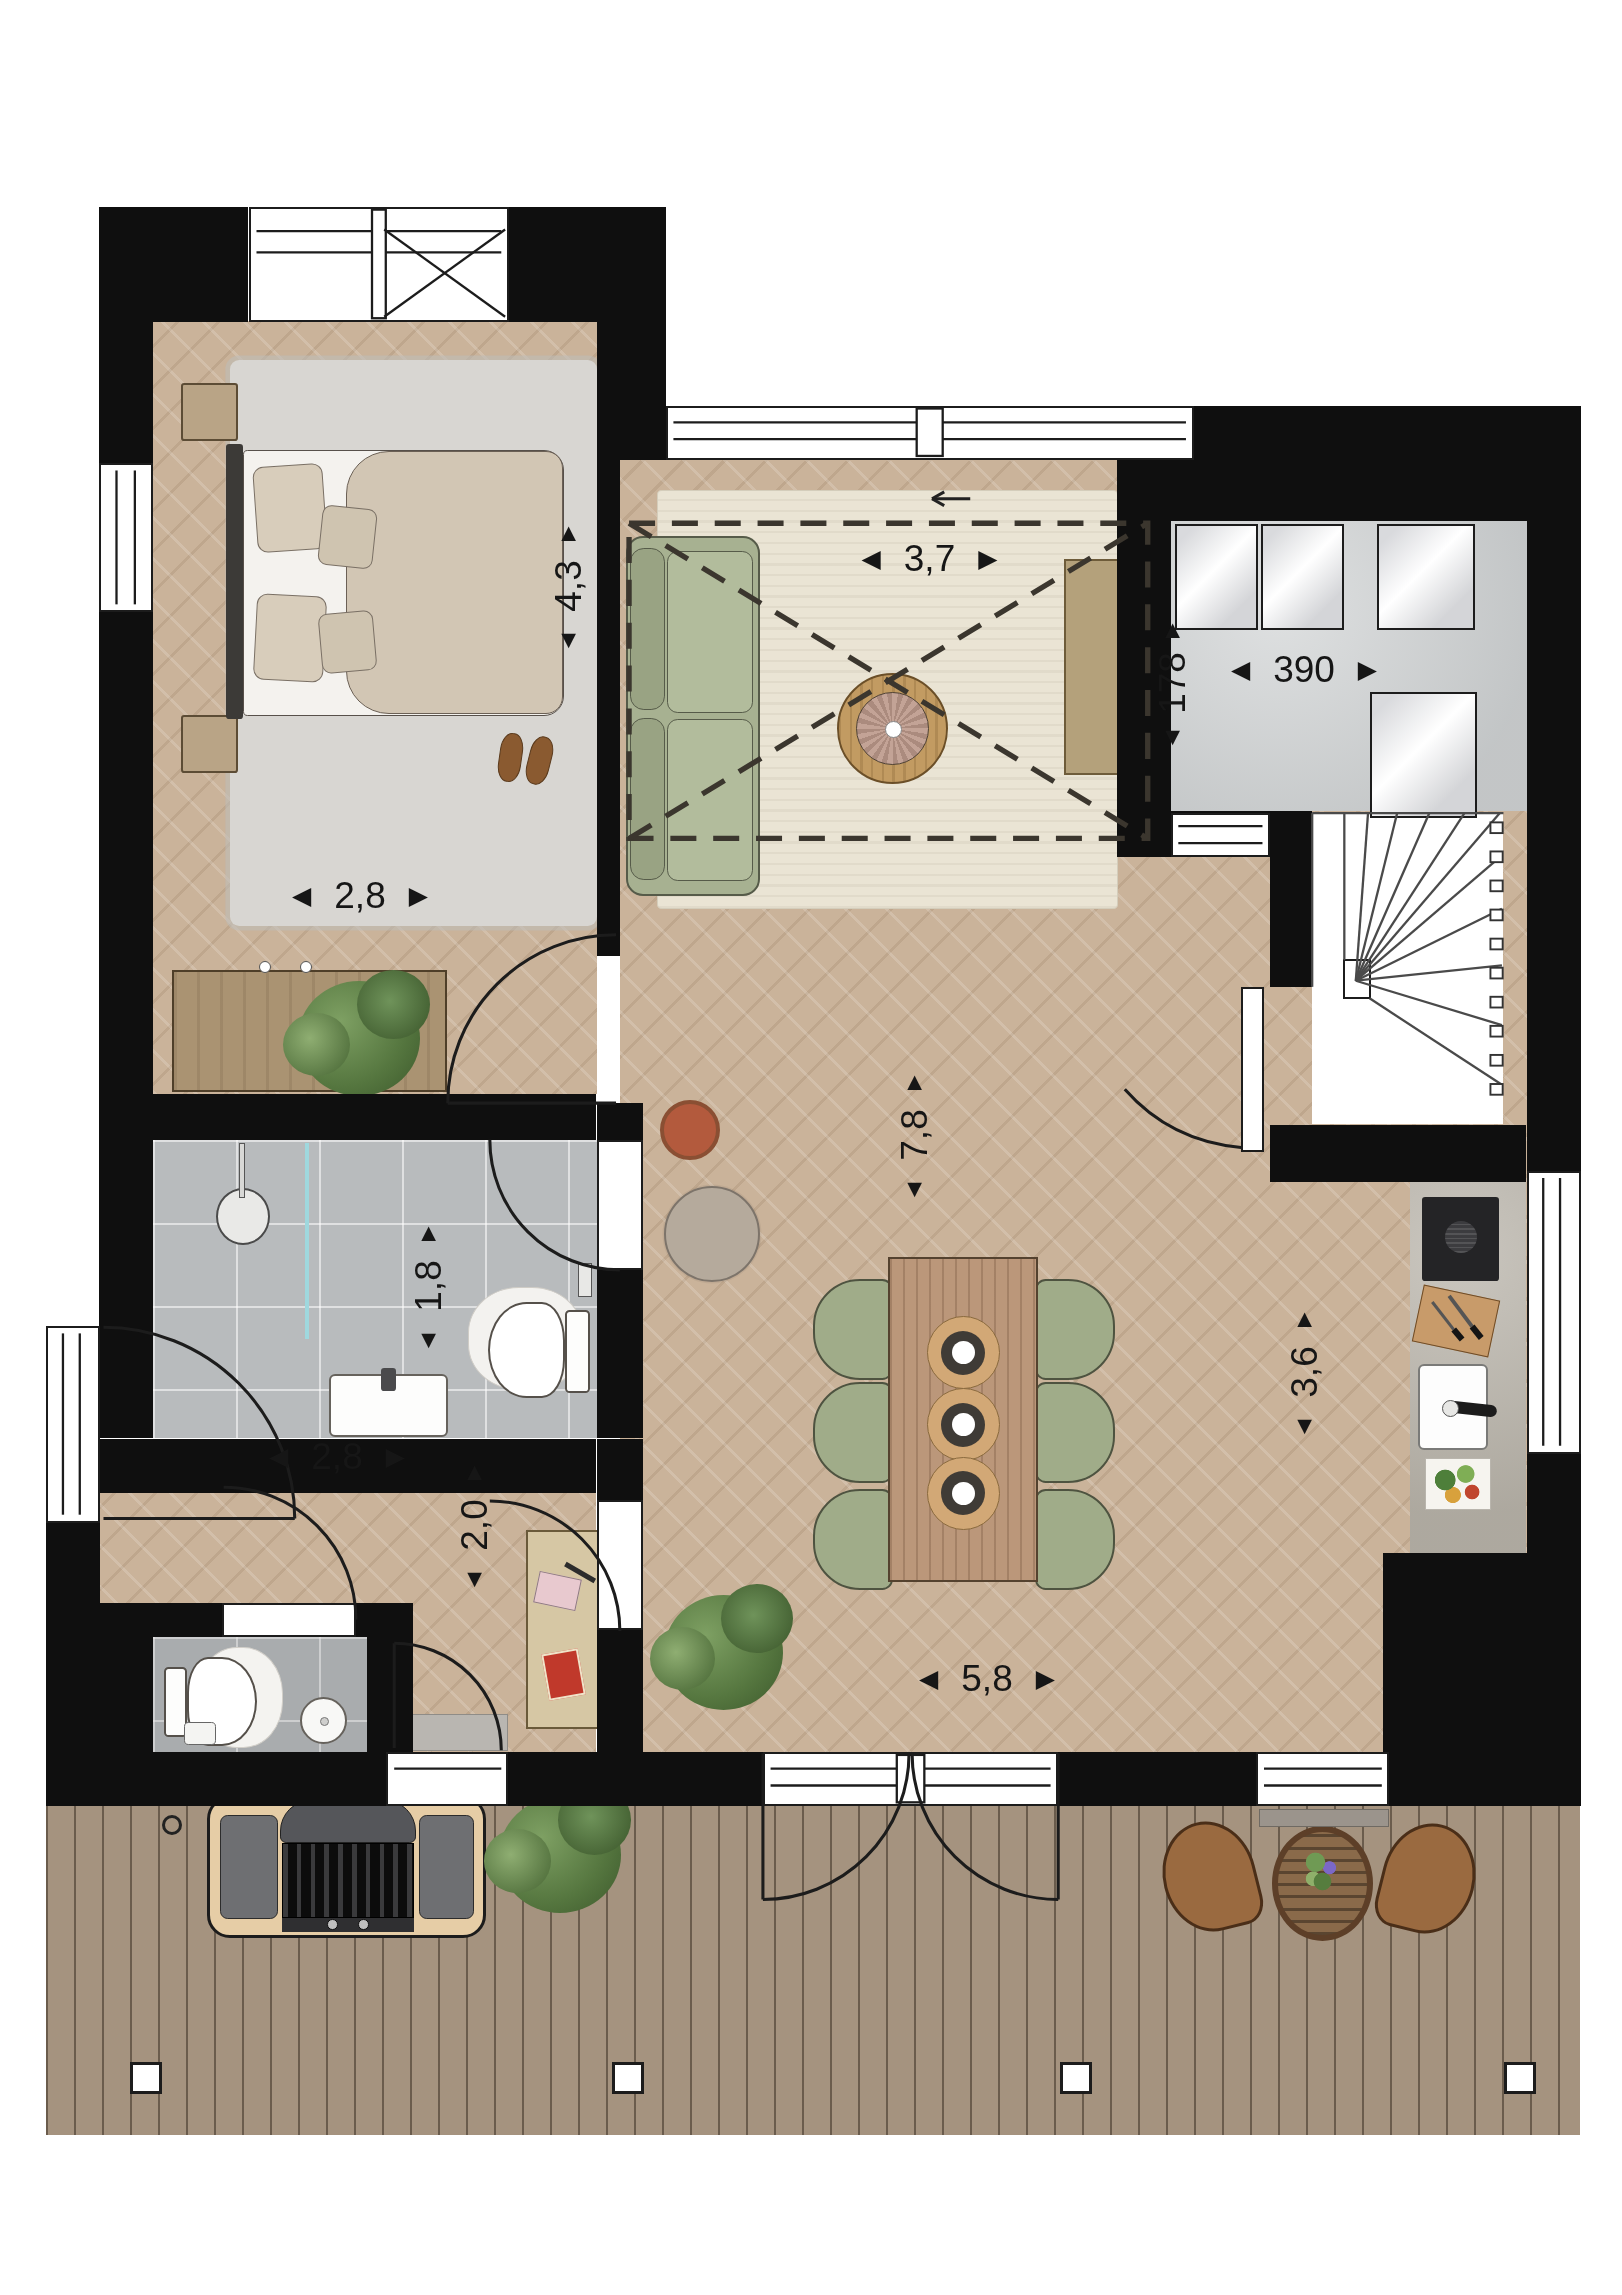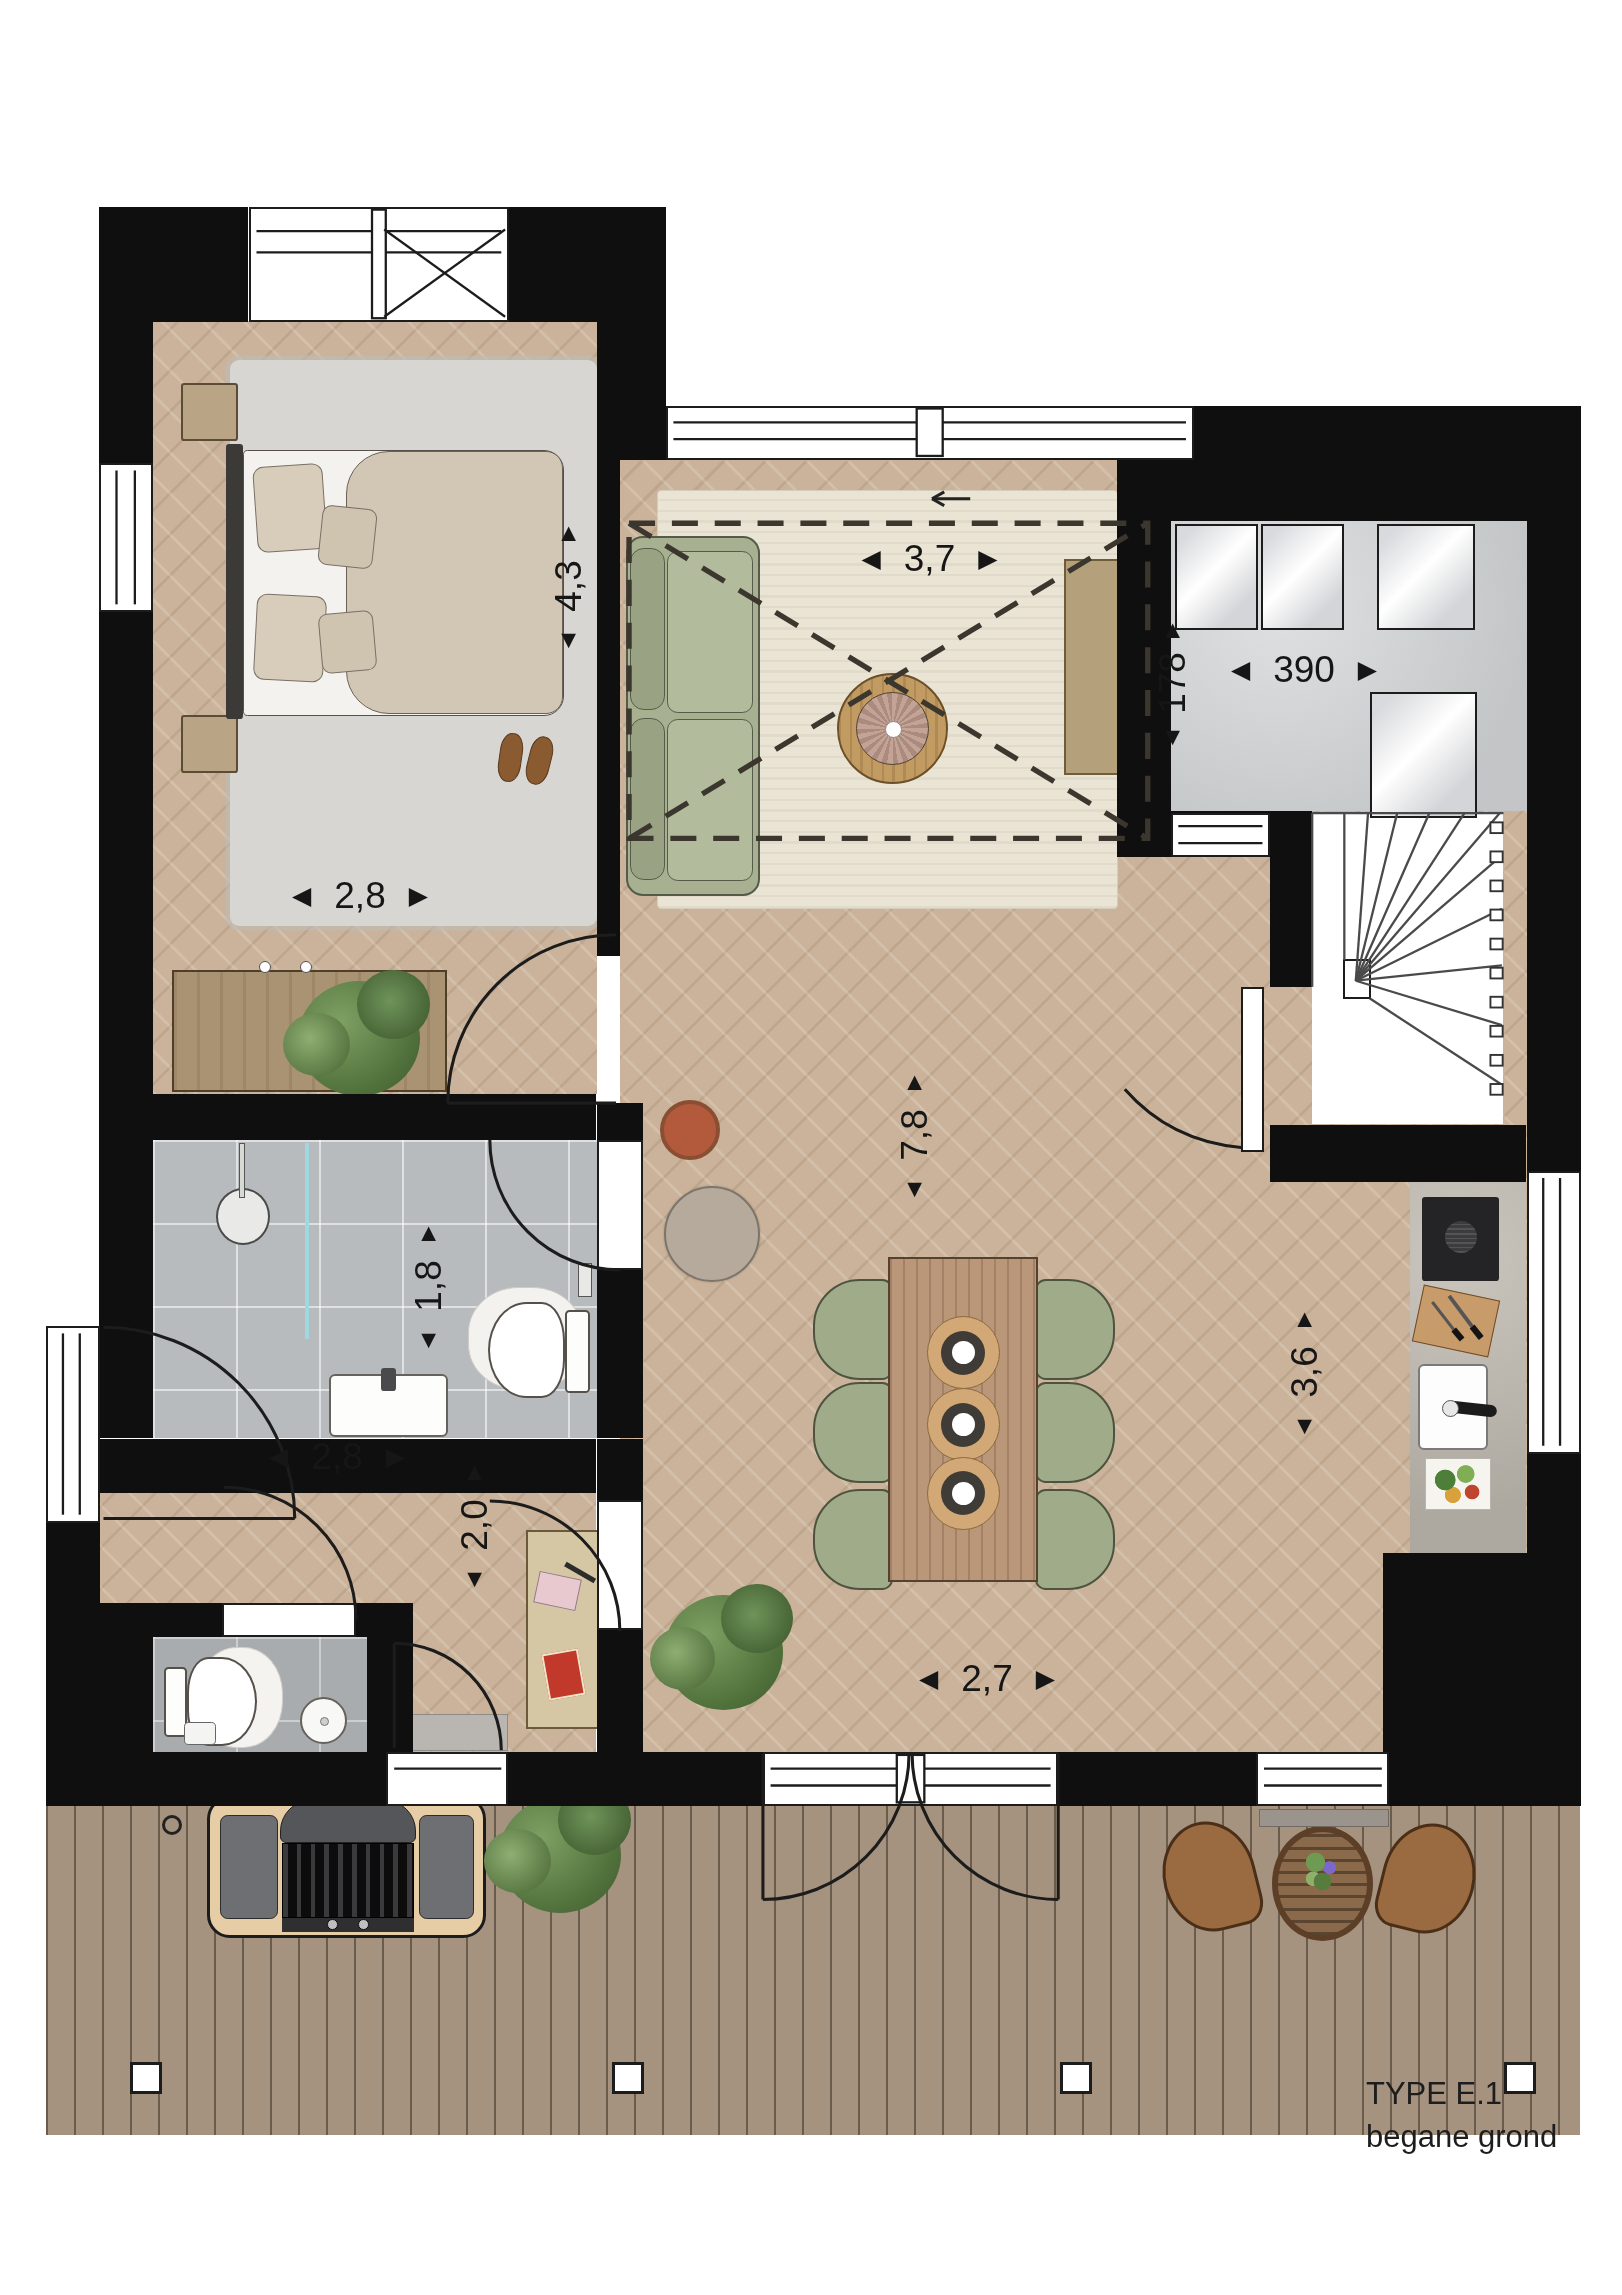--- a/index.html
+++ b/index.html
@@ -389,23 +389,19 @@
     <span class="txt">7,8</span>
     <span class="arr">▼</span>
   </div>
   <div class="dimv z50" style="left:1268px;top:1276px;width:73px;height:191px;">
     <span class="arr">▲</span>
     <span class="txt">3,6</span>
     <span class="arr">▼</span>
   </div>
   <div class="dimh z50" style="left:876px;top:1654px;width:222px;height:49px;">
     <span class="arr">◀</span>
-    <span>2,7</span>
+    <span>5,8</span>
     <span class="arr">▶</span>
   </div>
 
-  <div class="title z50">
-    <div>TYPE E.1</div>
-    <div>begane grond</div>
-  </div>
 
 </div>
 
 
 </body></html>

